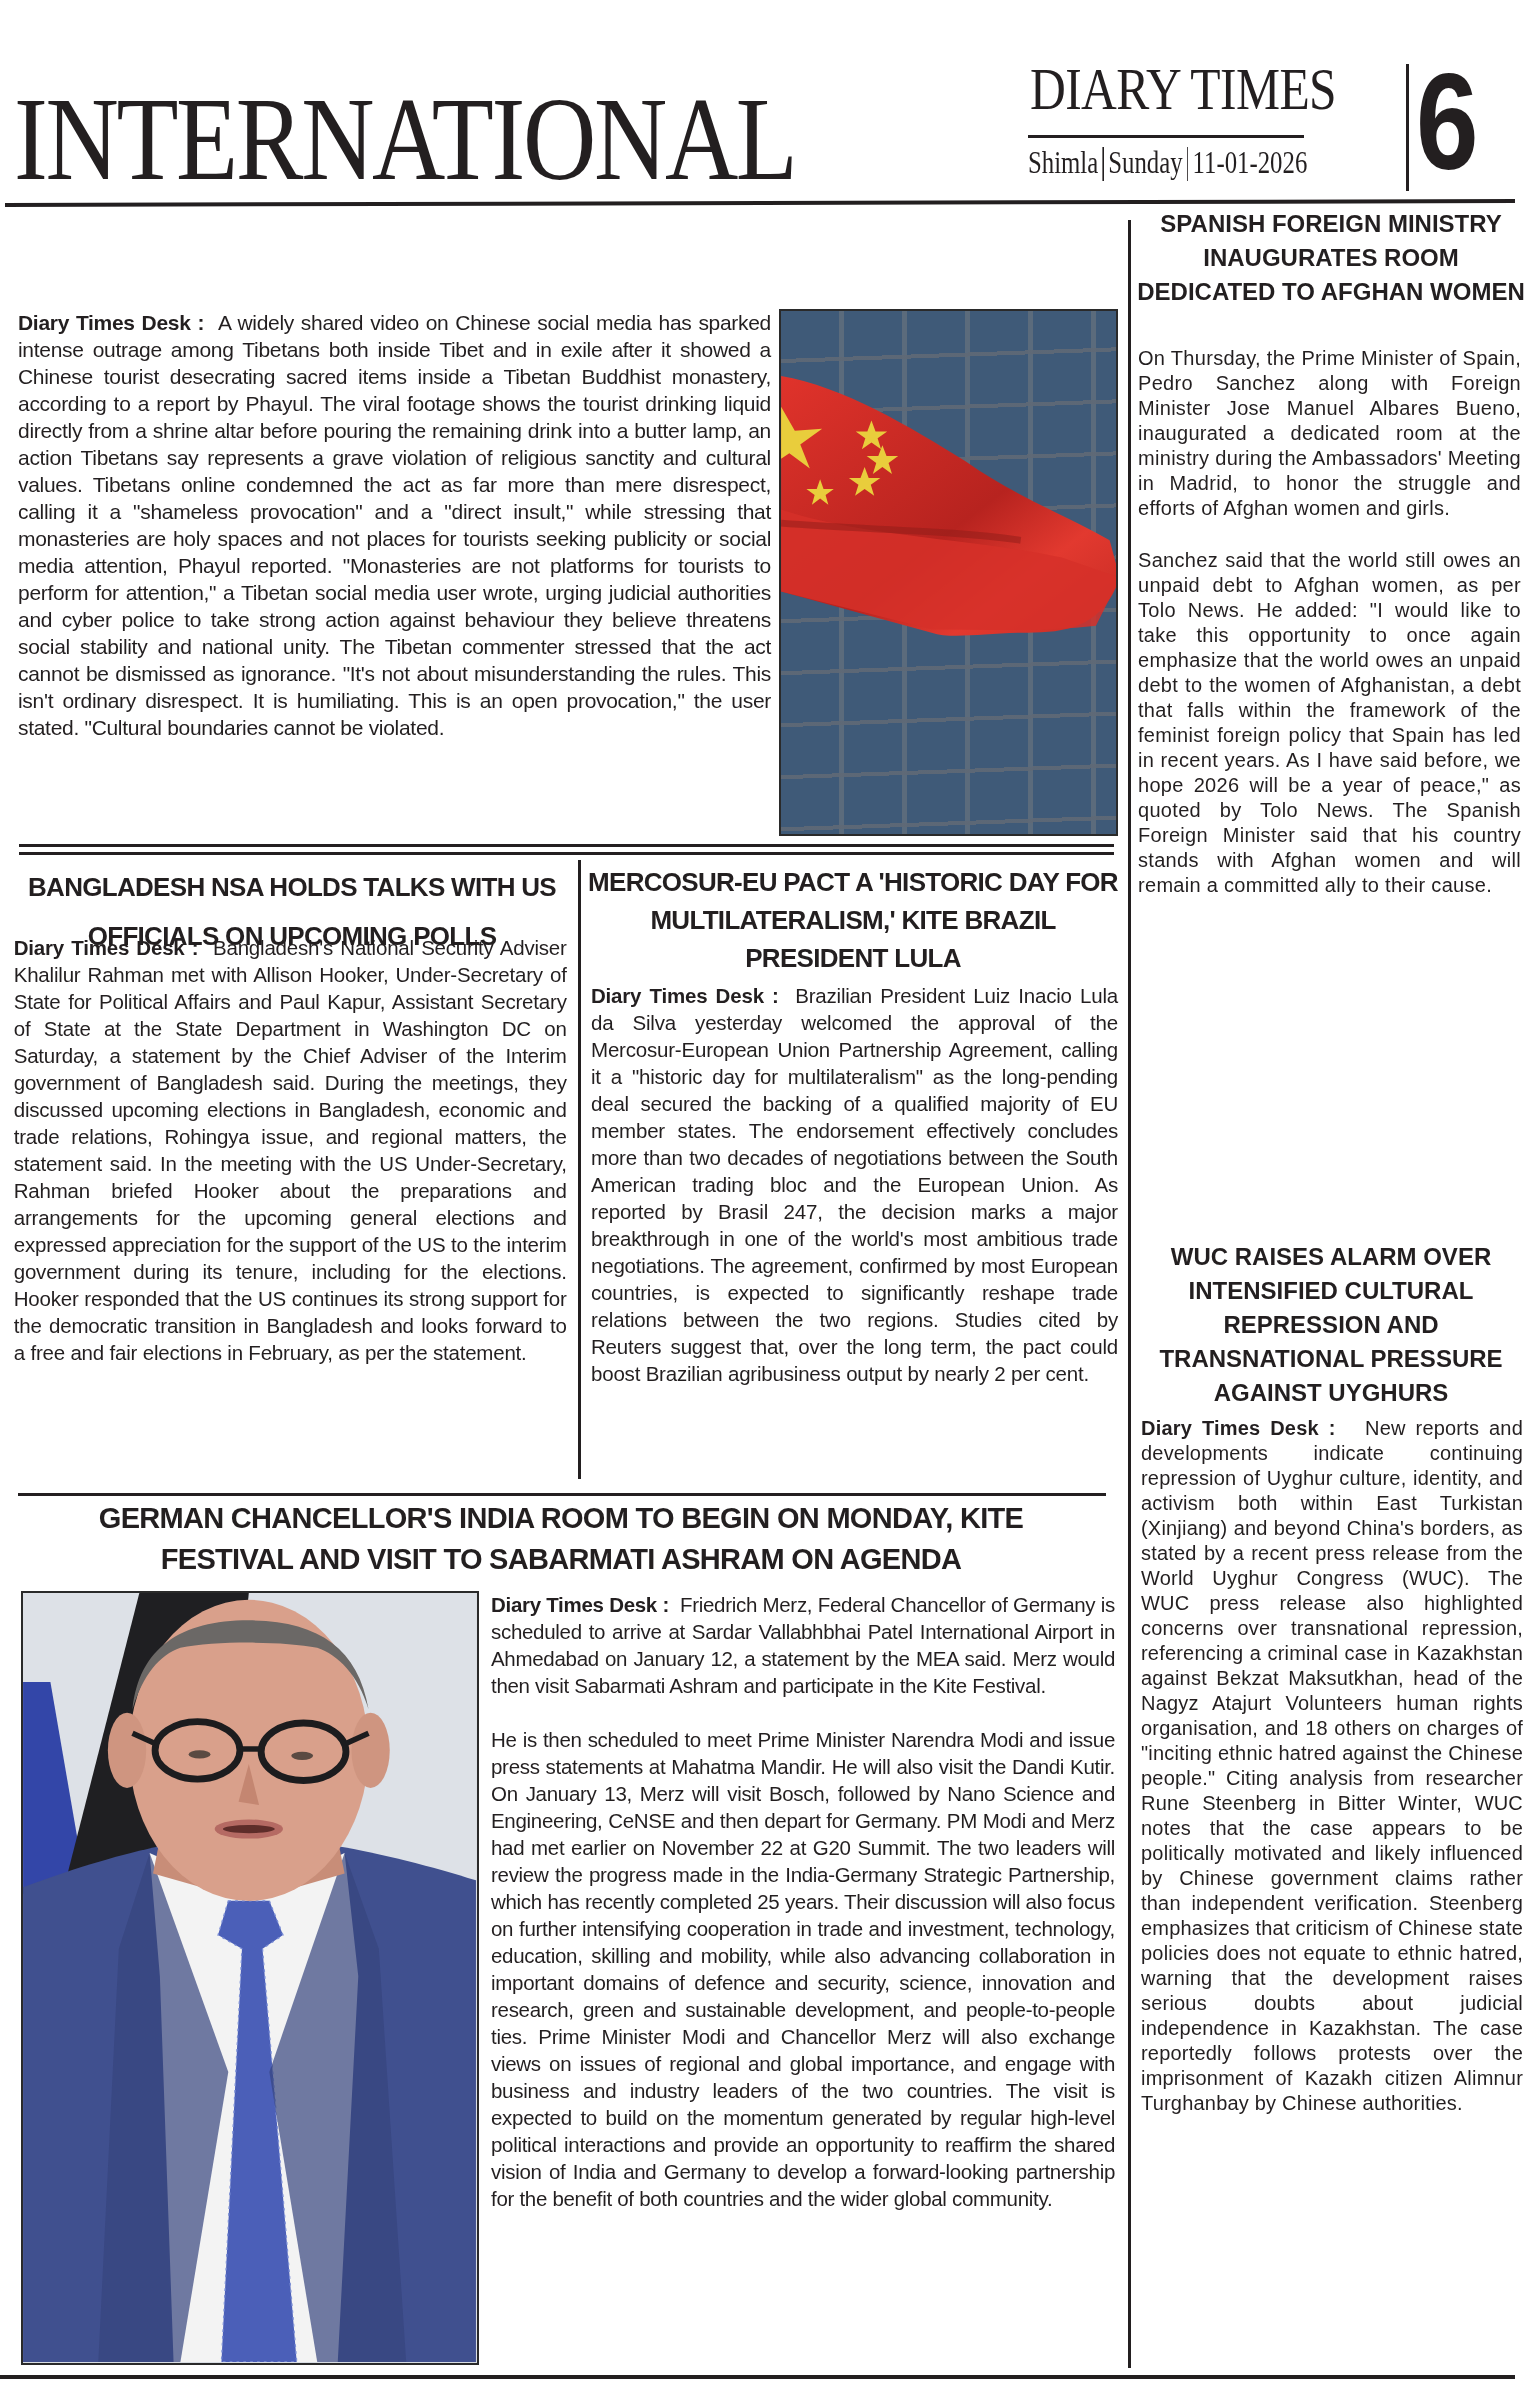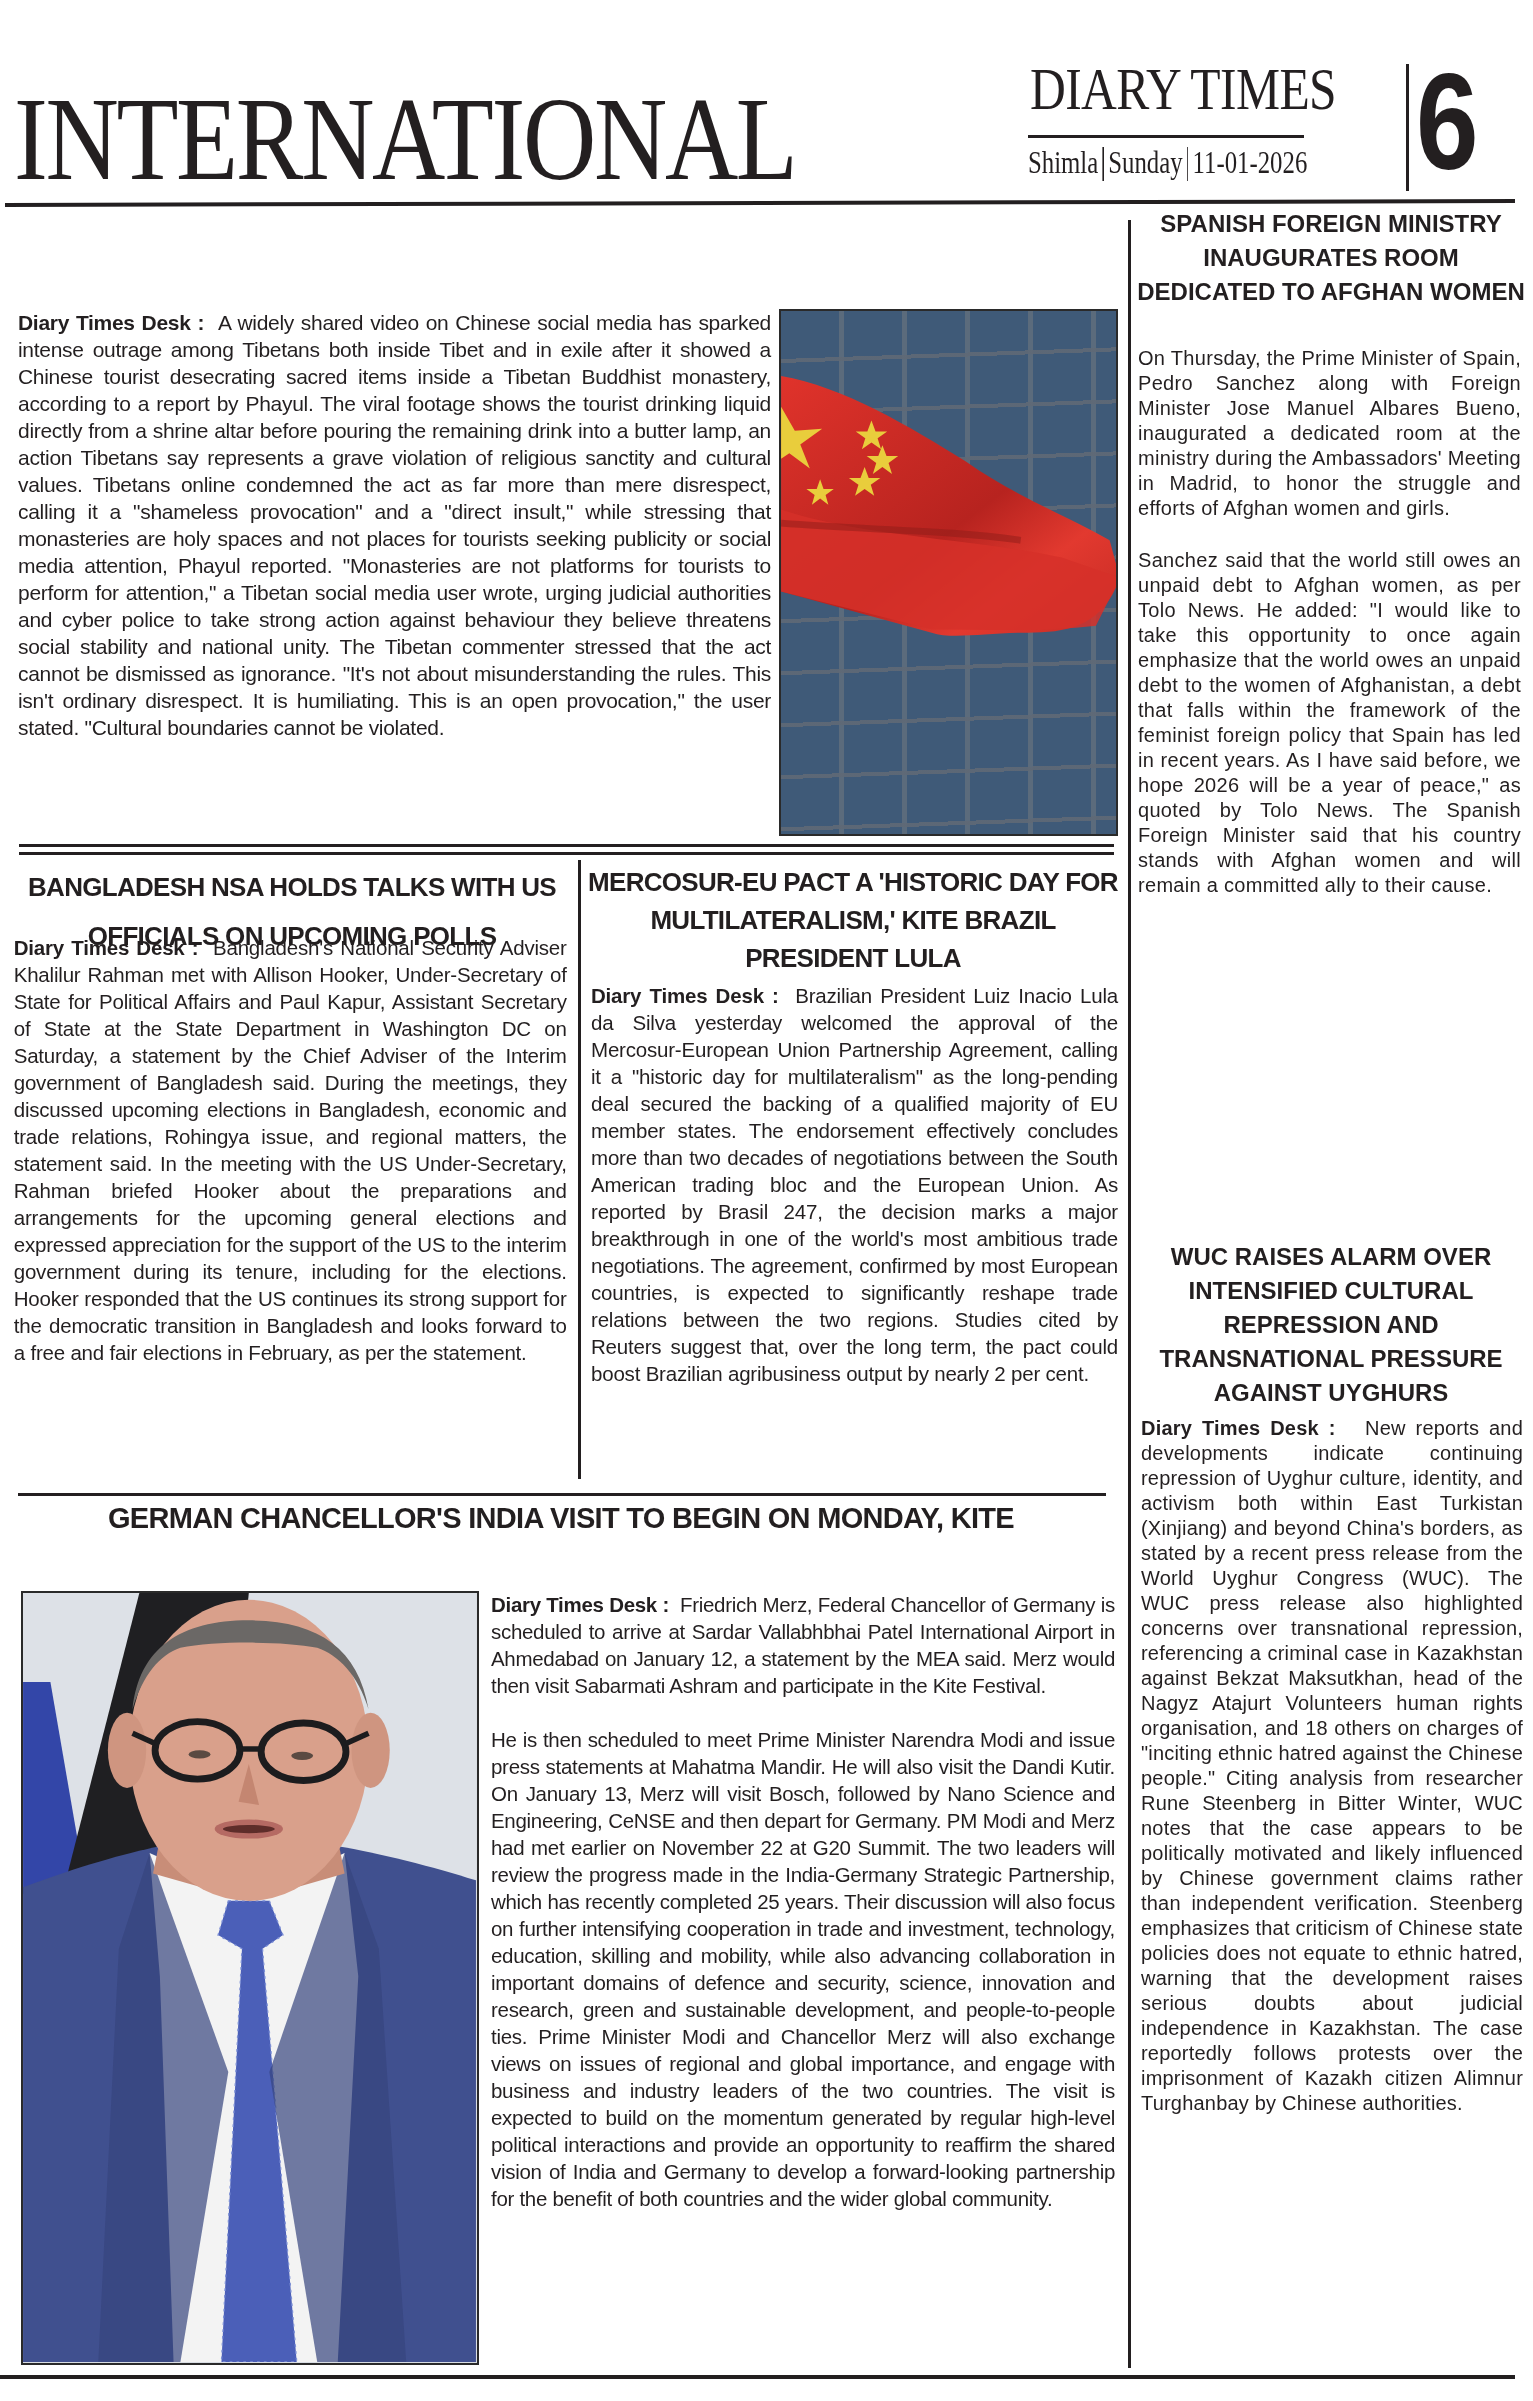--- a/index.html
+++ b/index.html
@@ -187,21 +187,22 @@
   <h2 class="headline a4-headline">MERCOSUR-EU PACT A 'HISTORIC DAY FOR MULTILATERALISM,' KITE BRAZIL PRESIDENT LULA</h2>
   <div class="body-text a4-body">
     <p><span class="byline">Diary Times Desk :</span>&nbsp;&nbsp;<span>Brazilian President Luiz Inacio Lula da Silva yesterday welcomed the approval of the Mercosur-European Union Partnership Agreement, calling it a "historic day for multilateralism" as the long-pending deal secured the backing of a qualified majority of EU member states. The endorsement effectively concludes more than two decades of negotiations between the South American trading bloc and the European Union. As reported by Brasil 247, the decision marks a major breakthrough in one of the world's most ambitious trade negotiations. The agreement, confirmed by most European countries, is expected to significantly reshape trade relations between the two regions. Studies cited by Reuters suggest that, over the long term, the pact could boost Brazilian agribusiness output by nearly 2 per cent.</span></p>
   </div>
 </article>
 
 <div class="rule-h rule-german"></div>
 
 <article>
   <h2 class="headline a6-headline">
-    <span>GERMAN CHANCELLOR'S INDIA VISIT TO BEGIN ON MONDAY, KITE</span><br>
+    <span>GERMAN CHANCELLOR'S INDIA ROOM TO BEGIN ON MONDAY, KITE</span><br>
+    <span>FESTIVAL AND VISIT TO SABARMATI ASHRAM ON AGENDA</span>
   </h2>
 
   <div class="photo-merz">
     <svg width="453" height="769" viewBox="0 0 662 1124">
       <rect width="662" height="1124" fill="#dde1e7"></rect>
 
       <path d="M0,130 L40,130 L90,420 L0,440 Z" fill="#3346a8"></path>
 
       <path d="M170,0 L330,0 L300,300 L140,430 L60,430 Z" fill="#1f1f22"></path>
 

